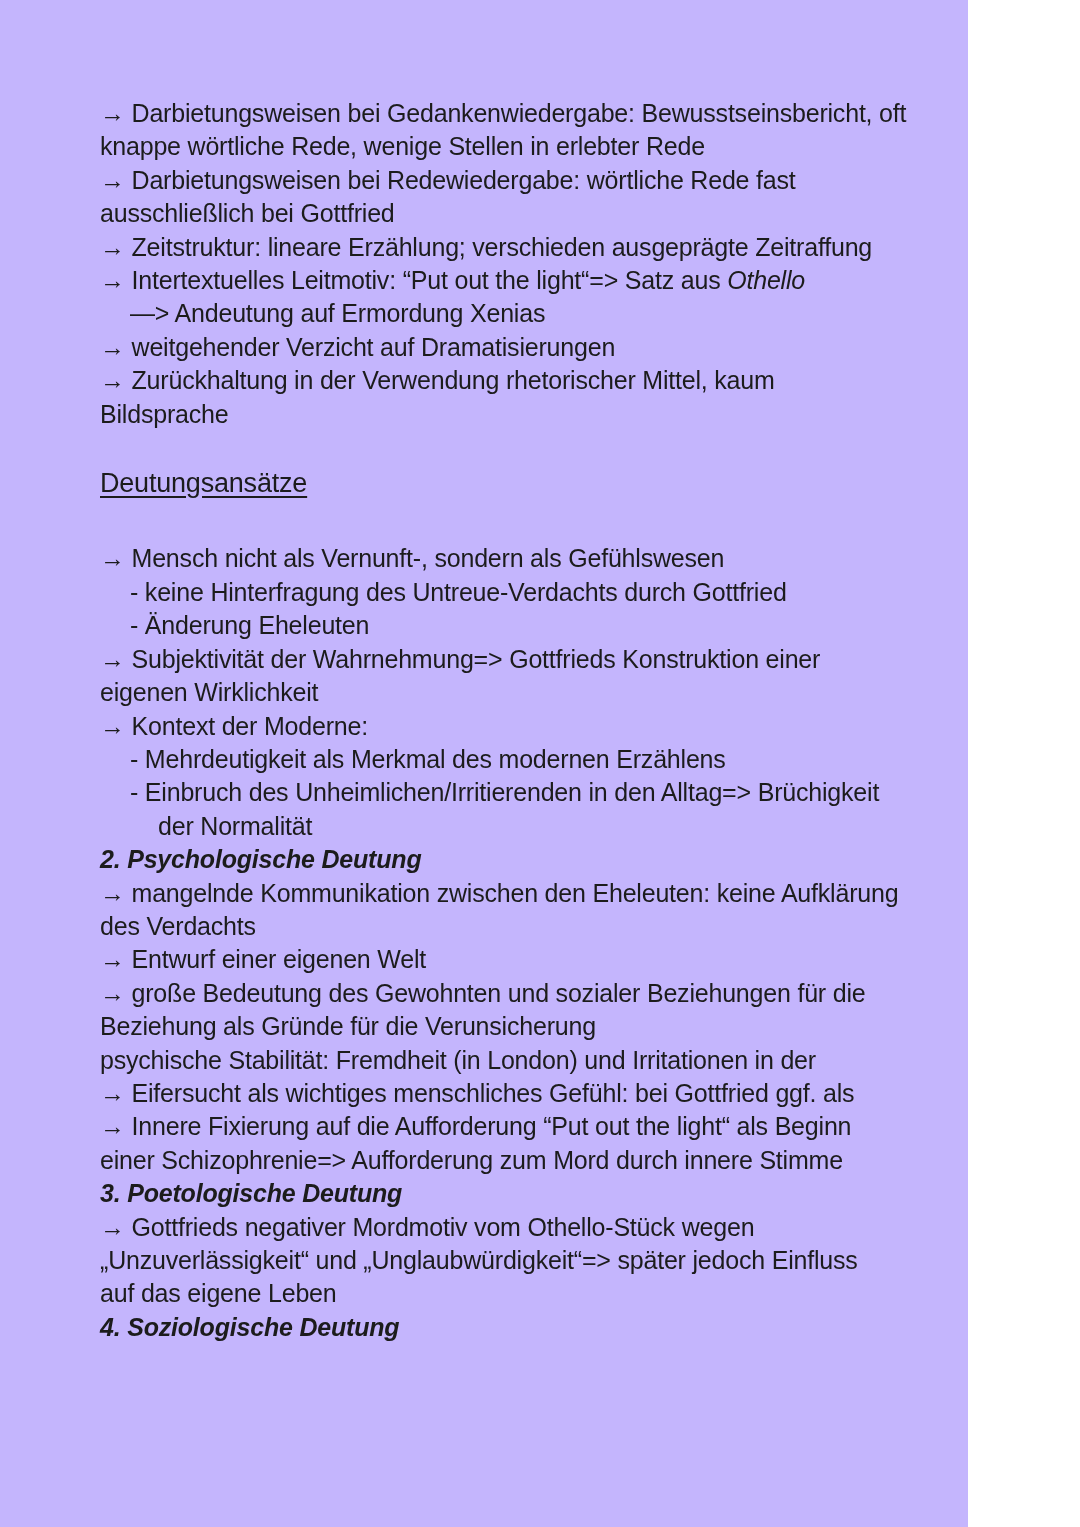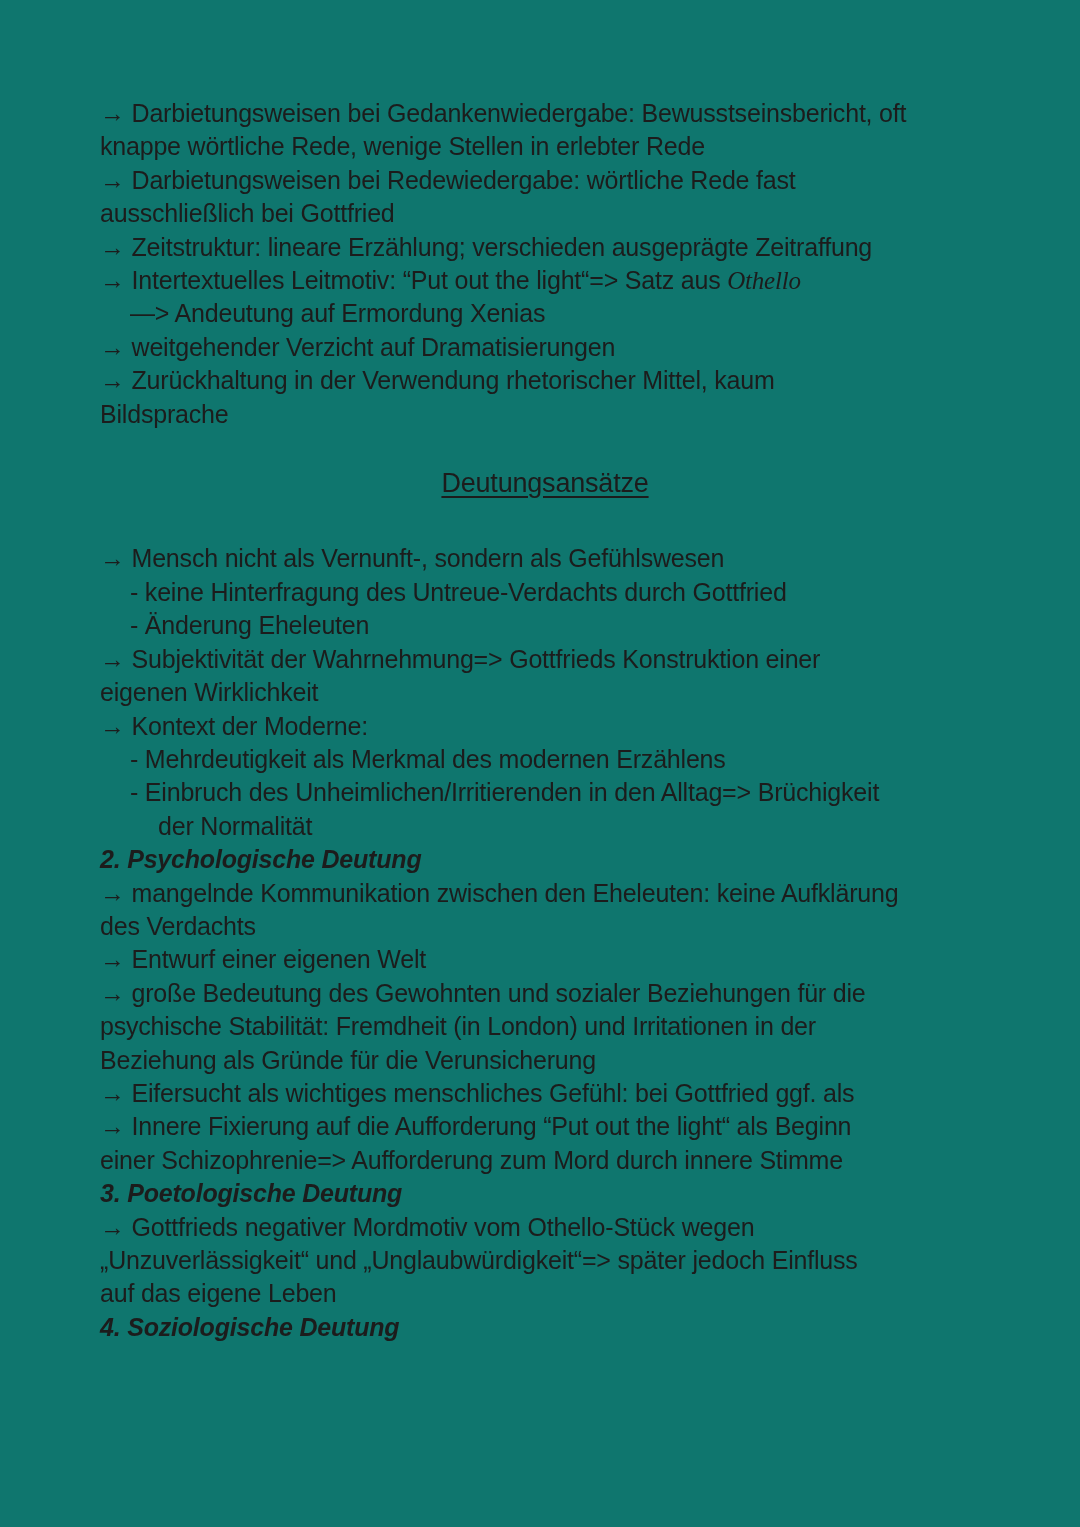--- a/index.html
+++ b/index.html
@@ -9,49 +9,48 @@
   }
   body {
     width: 1080px;
     height: 1527px;
     font-family: "Liberation Sans", sans-serif;
     color: #1c1c1c;
     overflow: hidden;
   }
   .page {
     box-sizing: border-box;
-    width: 1080px;
+    width: 968px;
     height: 1527px;
     padding: 97px 90px 0 100px;
-    background: #0f766e;
+    background: #c4b5fd;
   }
   .line {
     font-size: 25px;
     line-height: 33.4px;
     letter-spacing: -0.2px;
     white-space: nowrap;
   }
   .indent1 { padding-left: 30px; }
   .indent2 { padding-left: 58px; }
   .subheading {
     font-weight: bold;
     font-style: italic;
   }
   .page-heading {
-    text-align: center;
     margin-top: 36px;
     margin-bottom: 42px;
     font-size: 27px;
     line-height: 33.4px;
   }
   .page-heading .underlined {
     text-decoration: underline;
     text-underline-offset: 4px;
   }
-  .italic { font-style: italic; font-family: Liberation Serif, serif; }
+  .italic { font-style: italic; }
 </style>
 </head>
 <body style="background: rgb(255, 255, 255); color: rgb(28, 28, 28);">
 
 <div class="page">
 
   <div class="line">→ Darbietungsweisen bei Gedankenwiedergabe: Bewusstseinsbericht, oft</div>
   <div class="line">knappe wörtliche Rede, wenige Stellen in erlebter Rede</div>
   <div class="line">→ Darbietungsweisen bei Redewiedergabe: wörtliche Rede fast</div>
   <div class="line">ausschließlich bei Gottfried</div>
@@ -71,22 +70,22 @@
   <div class="line">eigenen Wirklichkeit</div>
   <div class="line">→ Kontext der Moderne:</div>
   <div class="line indent1">- Mehrdeutigkeit als Merkmal des modernen Erzählens</div>
   <div class="line indent1">- Einbruch des Unheimlichen/Irritierenden in den Alltag=&gt; Brüchigkeit</div>
   <div class="line indent2">der Normalität</div>
   <div class="line subheading">2. Psychologische Deutung</div>
   <div class="line">→ mangelnde Kommunikation zwischen den Eheleuten: keine Aufklärung</div>
   <div class="line">des Verdachts</div>
   <div class="line">→ Entwurf einer eigenen Welt</div>
   <div class="line">→ große Bedeutung des Gewohnten und sozialer Beziehungen für die</div>
+  <div class="line">Beziehung als Gründe für die Verunsicherung</div>
   <div class="line">psychische Stabilität: Fremdheit (in London) und Irritationen in der</div>
-  <div class="line">Beziehung als Gründe für die Verunsicherung</div>
   <div class="line">→ Eifersucht als wichtiges menschliches Gefühl: bei Gottfried ggf. als</div>
   <div class="line">→ Innere Fixierung auf die Aufforderung “Put out the light“ als Beginn</div>
   <div class="line">einer Schizophrenie=&gt; Aufforderung zum Mord durch innere Stimme</div>
   <div class="line subheading">3. Poetologische Deutung</div>
   <div class="line">→ Gottfrieds negativer Mordmotiv vom Othello-Stück wegen</div>
   <div class="line">„Unzuverlässigkeit“ und „Unglaubwürdigkeit“=&gt; später jedoch Einfluss</div>
   <div class="line">auf das eigene Leben</div>
   <div class="line subheading">4. Soziologische Deutung</div>
 
 </div>

